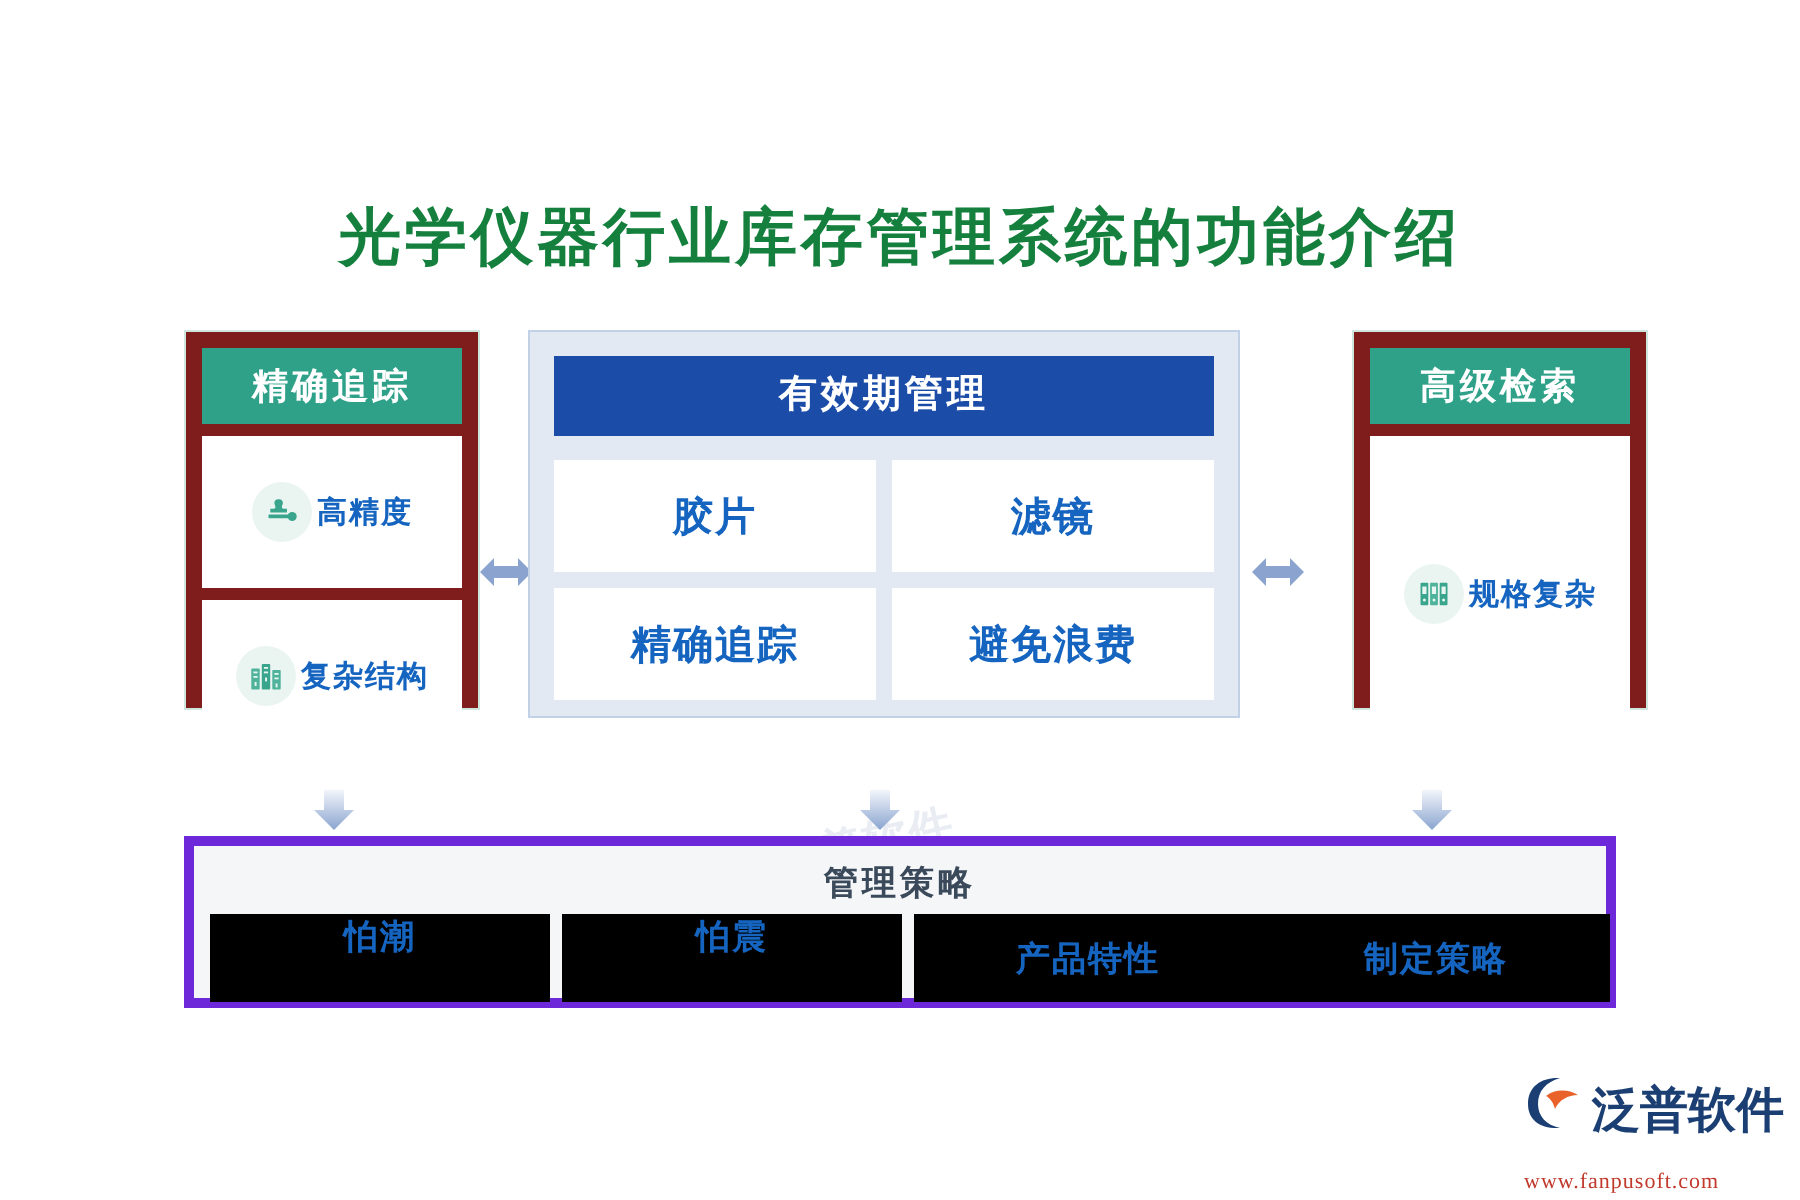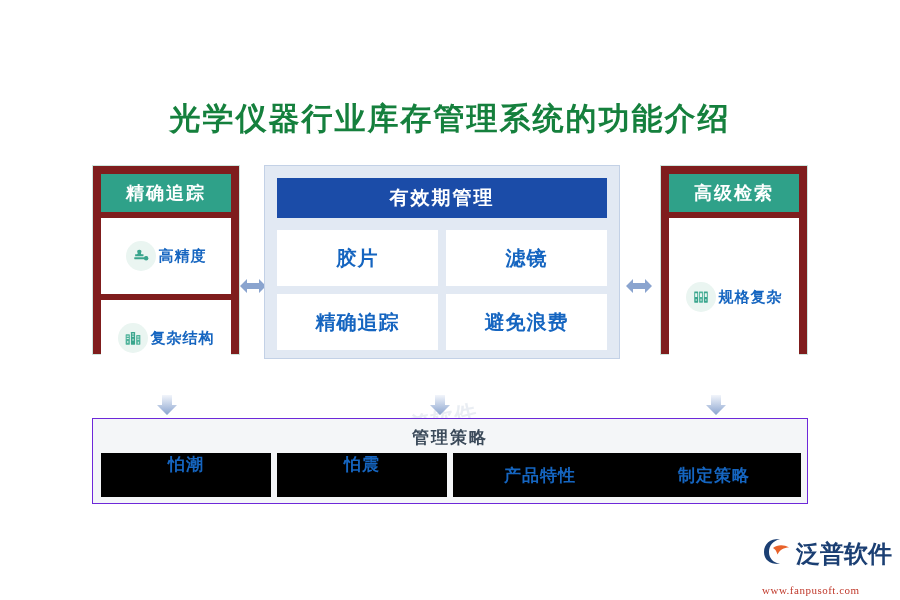--- a/index.html
+++ b/index.html
@@ -51,21 +51,21 @@
     border: 1px solid #cfe3dd;
     padding: 0;
   }
   .panel-side {
     background: #7f1d1d;
     border: 1px solid #cde6de;
     width: 148px;
     height: 190px;
   }
   .panel-left  { left: 0; }
-  .panel-right { left: 568px; }
+  .panel-right { left: 584px; }
 
   .panel-center {
     left: 172px;
     width: 356px;
     height: 194px;
     background: #e2e9f3;
     border: 1px solid #c3d1e6;
   }
 
   .panel-header {
@@ -153,21 +153,21 @@
 
   
   .strategy {
     position: absolute;
     left: 92px;
     top: 418px;
     width: 716px;
     height: 86px;
     box-sizing: border-box;
     background: #f4f6f8;
-    border: 1px solid #6d28d9;
+    border: 5px solid #6d28d9;
   }
   .strategy-title {
     text-align: center;
     font-size: 17px;
     font-weight: bold;
     color: #3b4a5a;
     letter-spacing: 2px;
     margin-top: 7px;
     font-family: "Liberation Serif", "DejaVu Serif", serif;
   }

